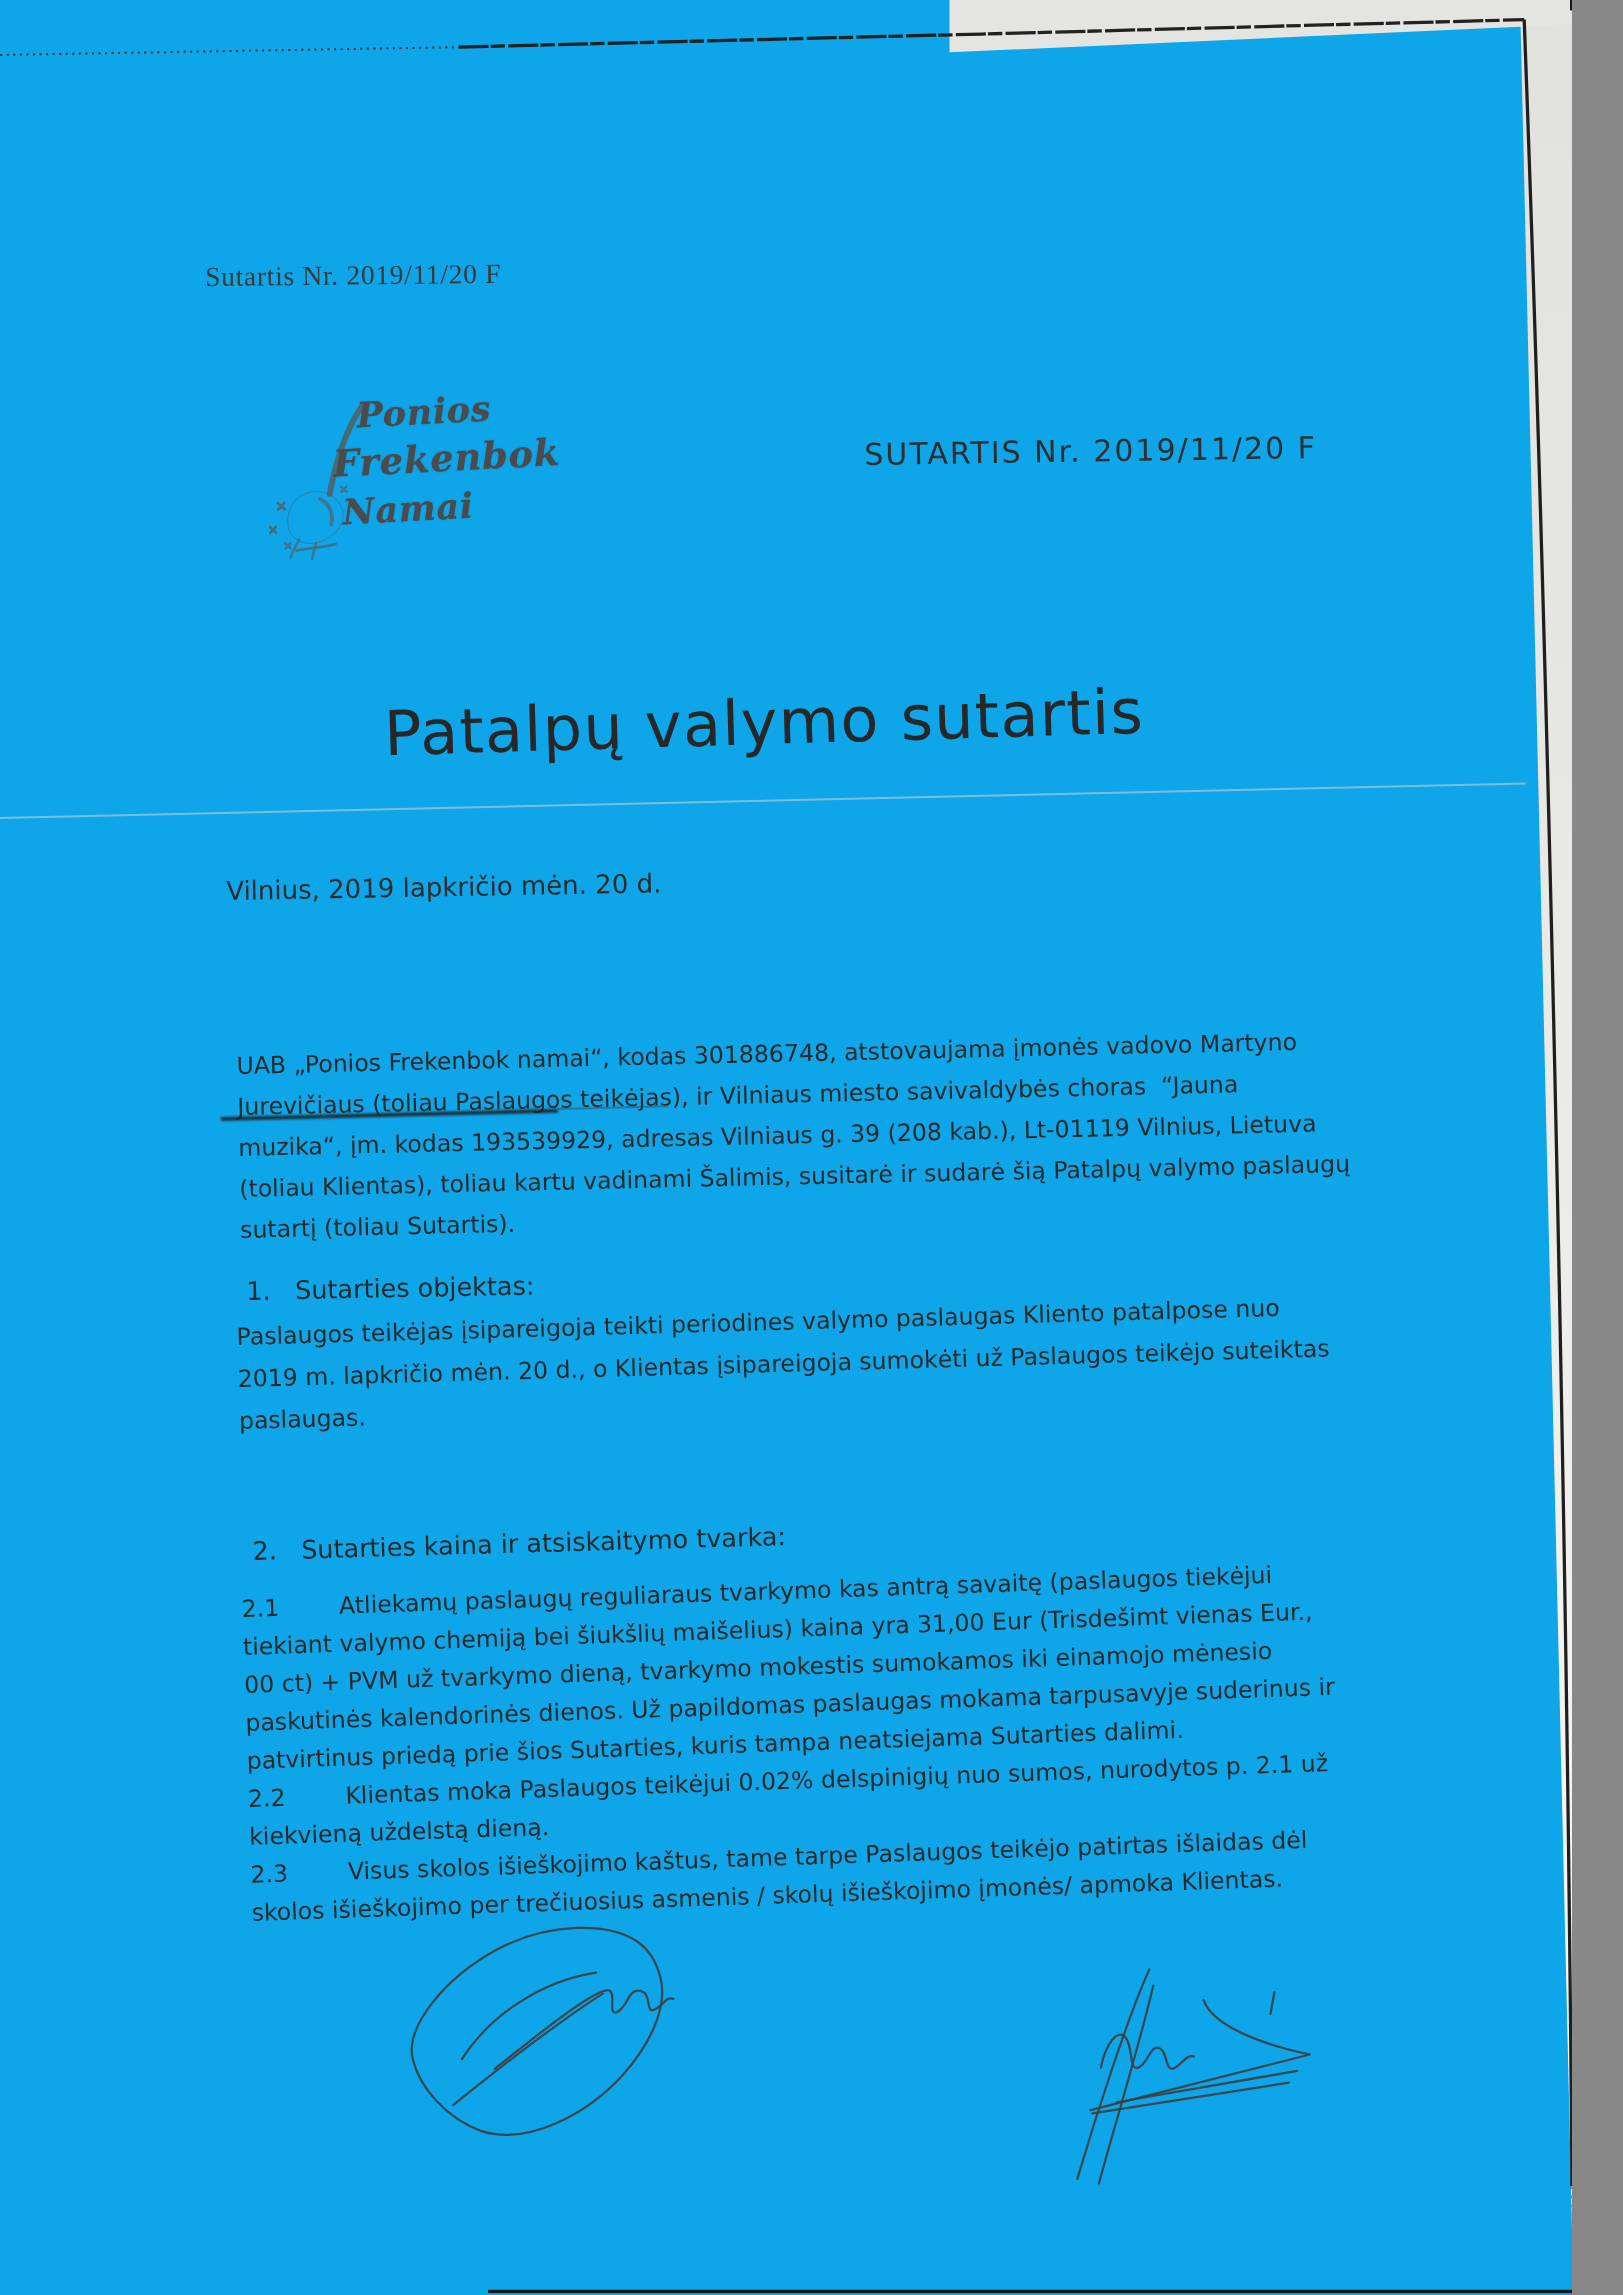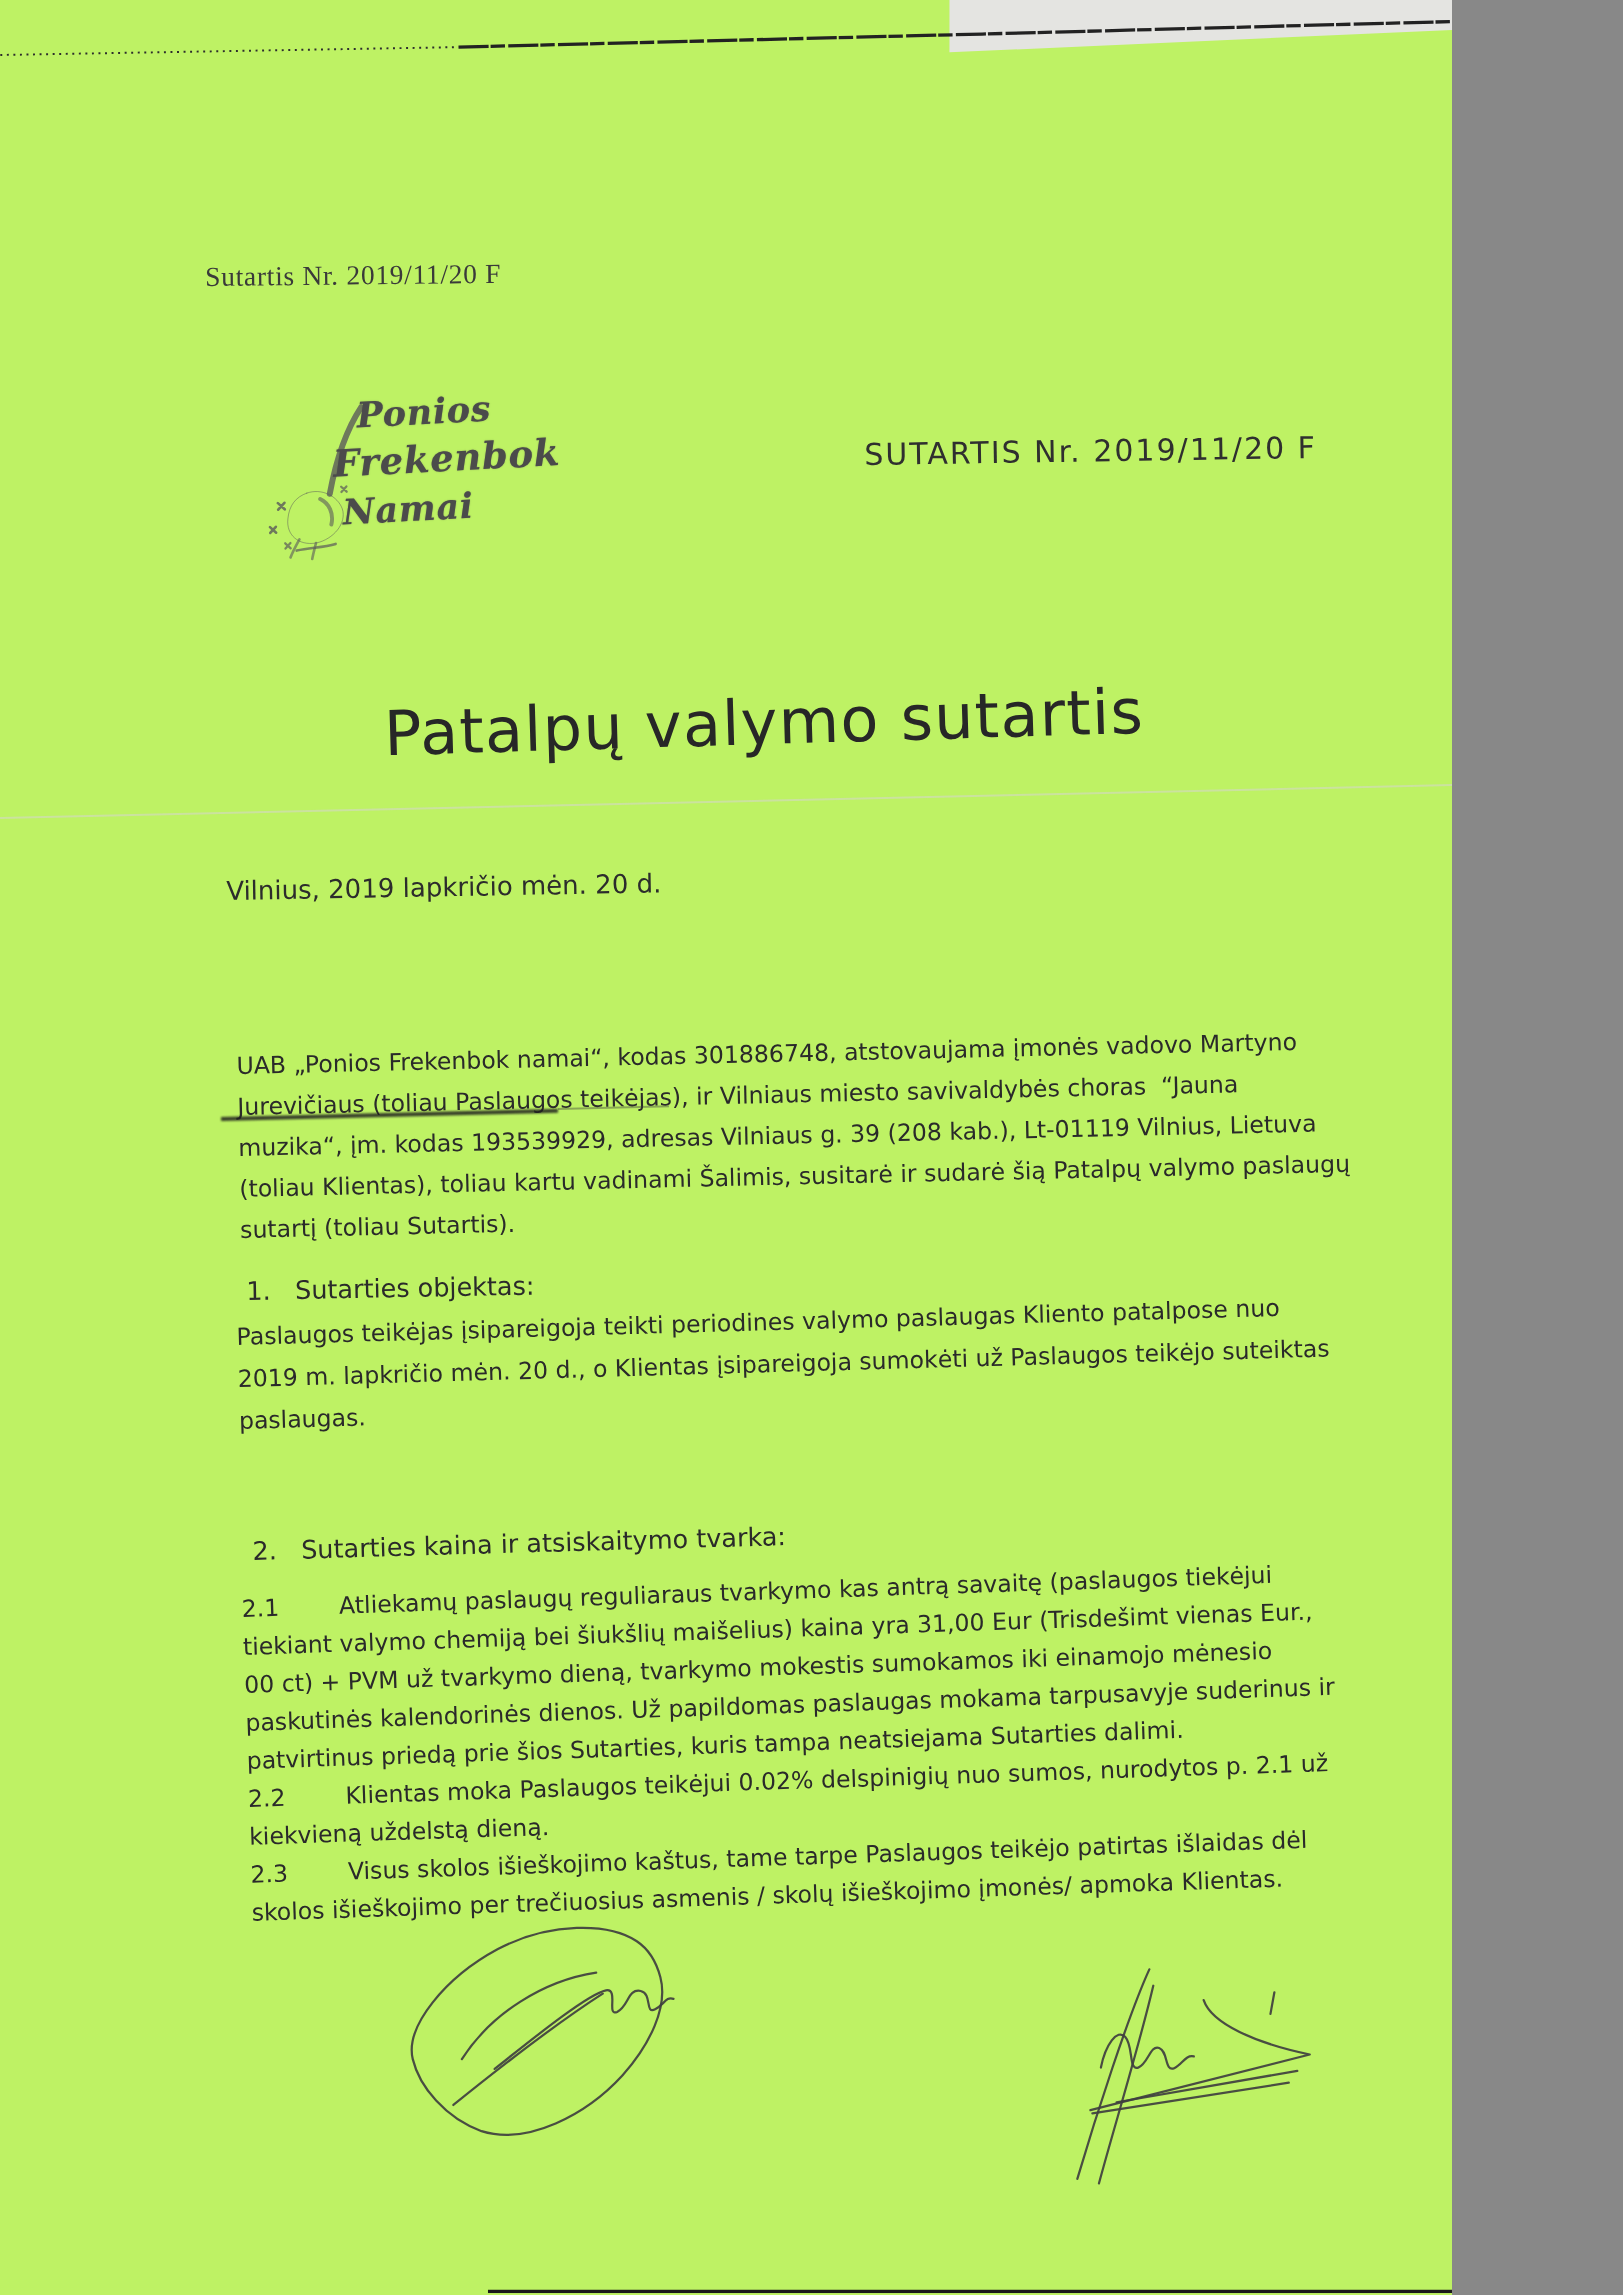--- a/index.html
+++ b/index.html
@@ -1,19 +1,19 @@
 <!DOCTYPE html>
 <html style="font-size:10.5px"><head>
 <meta charset="utf-8">
 <style>
   html,body{margin:0;padding:0;background:#888;}
   .page{
     position:relative;
-    width:1452px;height:2295px;
-    background:#bef264;
+    width:1572px;height:2295px;
+    background:#0ea5e9;
     overflow:hidden;
     font-family:"DejaVu Sans",sans-serif;
     color:#2a2a2a;
   }
   .abs{position:absolute;}
   .line{white-space:pre;}
   
   .scan-band{
     left:1520px;top:0;width:103px;height:2295px;
     background:linear-gradient(180deg,#e1e1de 0%,#e6e6e3 30%,#eeeeea 60%,#f7f7f3 85%,#fcfcf8 100%);

